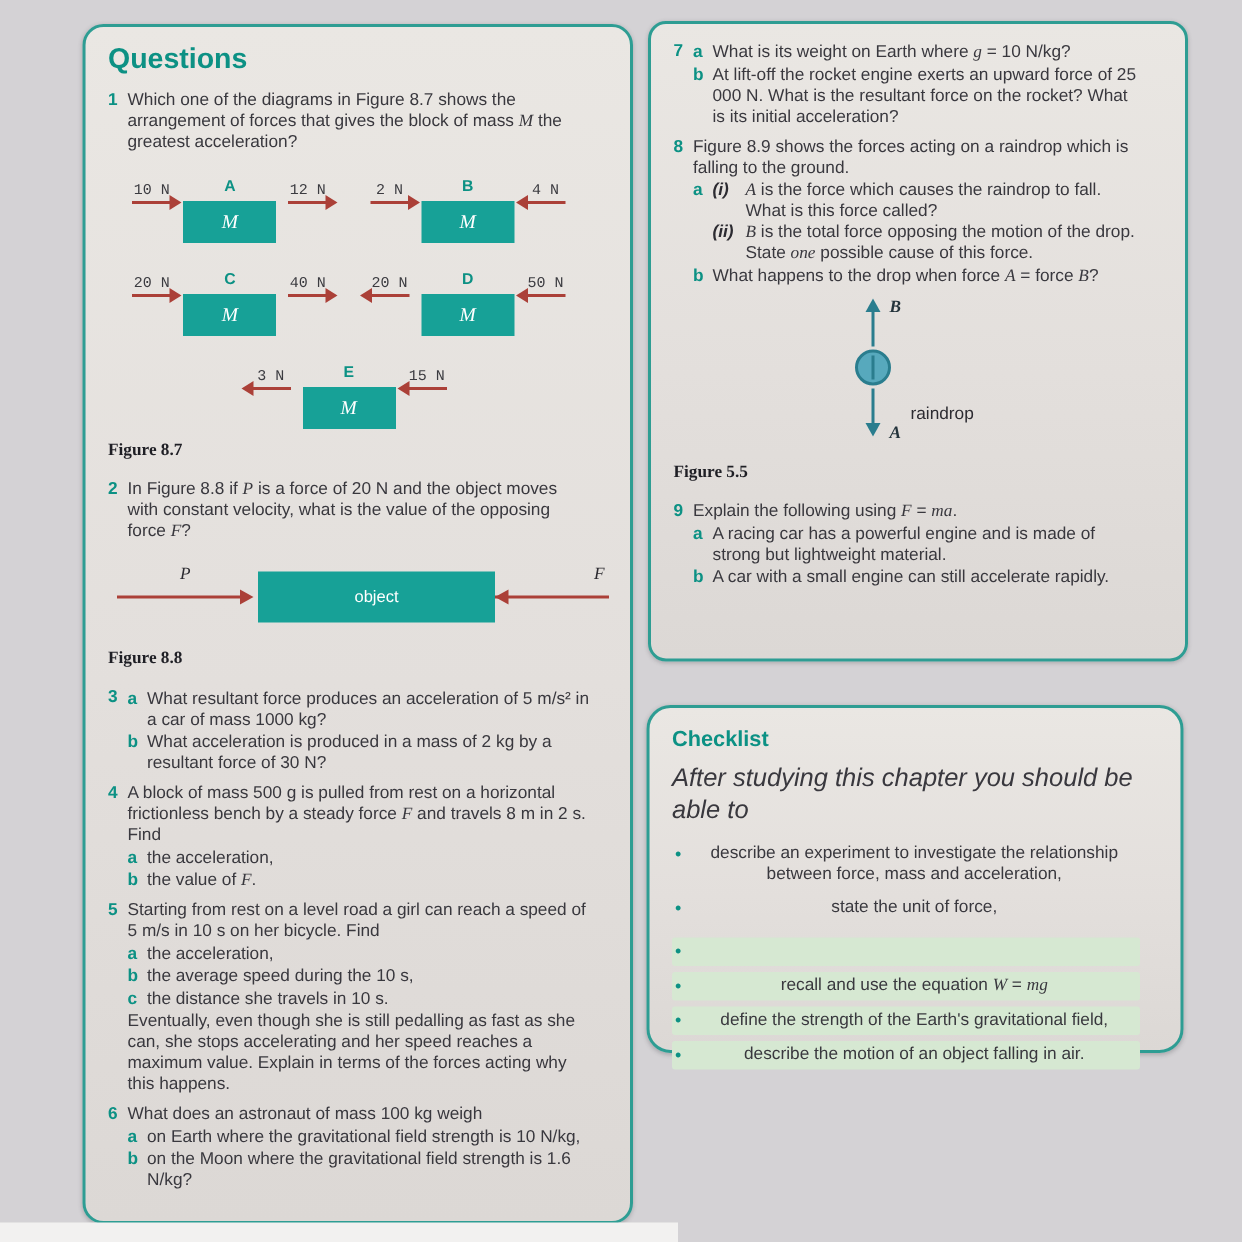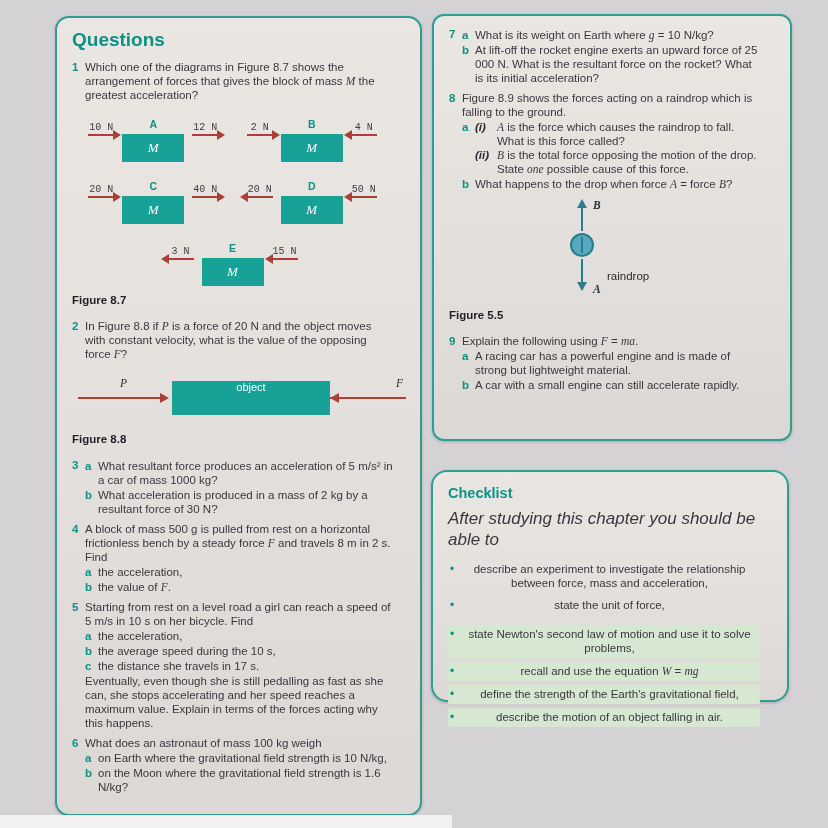--- a/index.html
+++ b/index.html
@@ -30,21 +30,21 @@
   .qnum{flex:0 0 13px;color:#0c9184;font-weight:bold;}
   .qbody{flex:1;}
   .sub{display:flex;margin-top:1px;}
   .slet{flex:0 0 13px;color:#0c9184;font-weight:bold;}
   .stext{flex:1;}
   .sub2{display:flex;}
   .rlabel{flex:0 0 22px;font-weight:bold;font-style:italic;color:#2c2b31;}
   .outro{margin-top:1px;}
   .it{font-style:italic;font-family:"Liberation Serif",serif;}
 
-  .fig-caption{font-weight:bold;font-size:11.5px;color:#1f1f25;margin:8px 0 13px 0;}
+  .fig-caption{font-weight:bold;font-size:11.5px;color:#1f1f25;margin:8px 0 13px 0;font-family:Liberation Serif, serif;}
 
   
   .fig87{display:grid;grid-template-columns:1fr 1fr;row-gap:18px;margin:16px 2px 0 2px;justify-items:center;}
   .diag{display:flex;flex-direction:column;align-items:center;}
   .diag.wide{grid-column:1 / 3;}
   .dletter{color:#0c9184;font-weight:bold;font-size:10.5px;margin-bottom:4px;}
   .drow{display:flex;align-items:center;}
   .force{position:relative;width:36px;height:28px;display:flex;align-items:flex-start;justify-content:center;font-family:Liberation Mono, monospace;}
   .flabel{position:absolute;top:-12px;left:0;width:100%;text-align:center;font-size:10px;color:#3b3b40;white-space:nowrap;}
   .arrow{position:relative;width:26px;height:2px;background:#ab4038;}
@@ -57,21 +57,21 @@
 
   
   .fig88{position:relative;height:56px;margin:8px 0 0 0;}
   .fl{position:absolute;top:28px;height:2px;background:#ab4038;}
   .fl.left{left:6px;width:88px;}
   .fl.right{left:258px;width:76px;}
   .fhead{position:absolute;top:24px;width:0;height:0;border-top:5px solid transparent;border-bottom:5px solid transparent;}
   .fhead.right-point{left:88px;border-left:9px solid #ab4038;}
   .fhead.left-point{left:258px;border-right:9px solid #ab4038;}
   .objrect{position:absolute;left:100px;top:12px;width:158px;height:34px;background:#17a197;
-           color:#fff;display:flex;align-items:flex-start;justify-content:center;font-size:11px;}
+           color:#fff;display:flex;align-items:center;justify-content:center;font-size:11px;}
   .pl{position:absolute;top:8px;left:48px;font-size:11.5px;color:#2c2b31;}
   .frl{position:absolute;top:8px;left:324px;font-size:11.5px;color:#2c2b31;}
 
   
   .fig89{position:relative;height:104px;margin:6px 0 0 0;}
   .va{position:absolute;left:132px;width:2px;background:#2a7d8e;}
   .va.up{top:10px;height:24px;}
   .va.up::before{content:"";position:absolute;left:-4px;top:-8px;width:0;height:0;
                  border-left:5px solid transparent;border-right:5px solid transparent;border-bottom:9px solid #2a7d8e;}
   .va.down{top:62px;height:24px;}
@@ -239,21 +239,21 @@
         <div class="sub">
           <span class="slet">a</span>
           <div class="stext"><span>the acceleration,</span></div>
         </div>
         <div class="sub">
           <span class="slet">b</span>
           <div class="stext"><span>the average speed during the 10 s,</span></div>
         </div>
         <div class="sub">
           <span class="slet">c</span>
-          <div class="stext"><span>the distance she travels in 17 s.</span></div>
+          <div class="stext"><span>the distance she travels in 10 s.</span></div>
         </div>
         <div class="outro"><span>Eventually, even though she is still pedalling as fast as she can, she stops accelerating and her speed reaches a maximum value. Explain in terms of the forces acting why this happens.</span></div>
       </div>
     </div>
 
     <div class="q">
       <span class="qnum">6</span>
       <div class="qbody">
         <div><span>What does an astronaut of mass 100 kg weigh</span></div>
         <div class="sub">
@@ -341,21 +341,20 @@
     <div class="cl-item" data-hl="false">
       <span class="cl-bullet">•</span>
       <div class="cl-text"><span>describe an experiment to investigate the relationship between force, mass and acceleration,</span></div>
     </div>
     <div class="cl-item" data-hl="false">
       <span class="cl-bullet">•</span>
       <div class="cl-text"><span>state the unit of force,</span></div>
     </div>
     <div class="cl-item first-hl" data-hl="true">
       <span class="cl-bullet">•</span>
-      <div class="cl-text"><span>state Newton's second law of motion and use it to solve problems,</span></div>
     </div>
     <div class="cl-item" data-hl="true">
       <span class="cl-bullet">•</span>
       <div class="cl-text"><span>recall and use the equation </span><span class="it">W</span><span> = </span><span class="it">mg</span></div>
     </div>
     <div class="cl-item" data-hl="true">
       <span class="cl-bullet">•</span>
       <div class="cl-text"><span>define the strength of the Earth's gravitational field,</span></div>
     </div>
     <div class="cl-item" data-hl="true">

